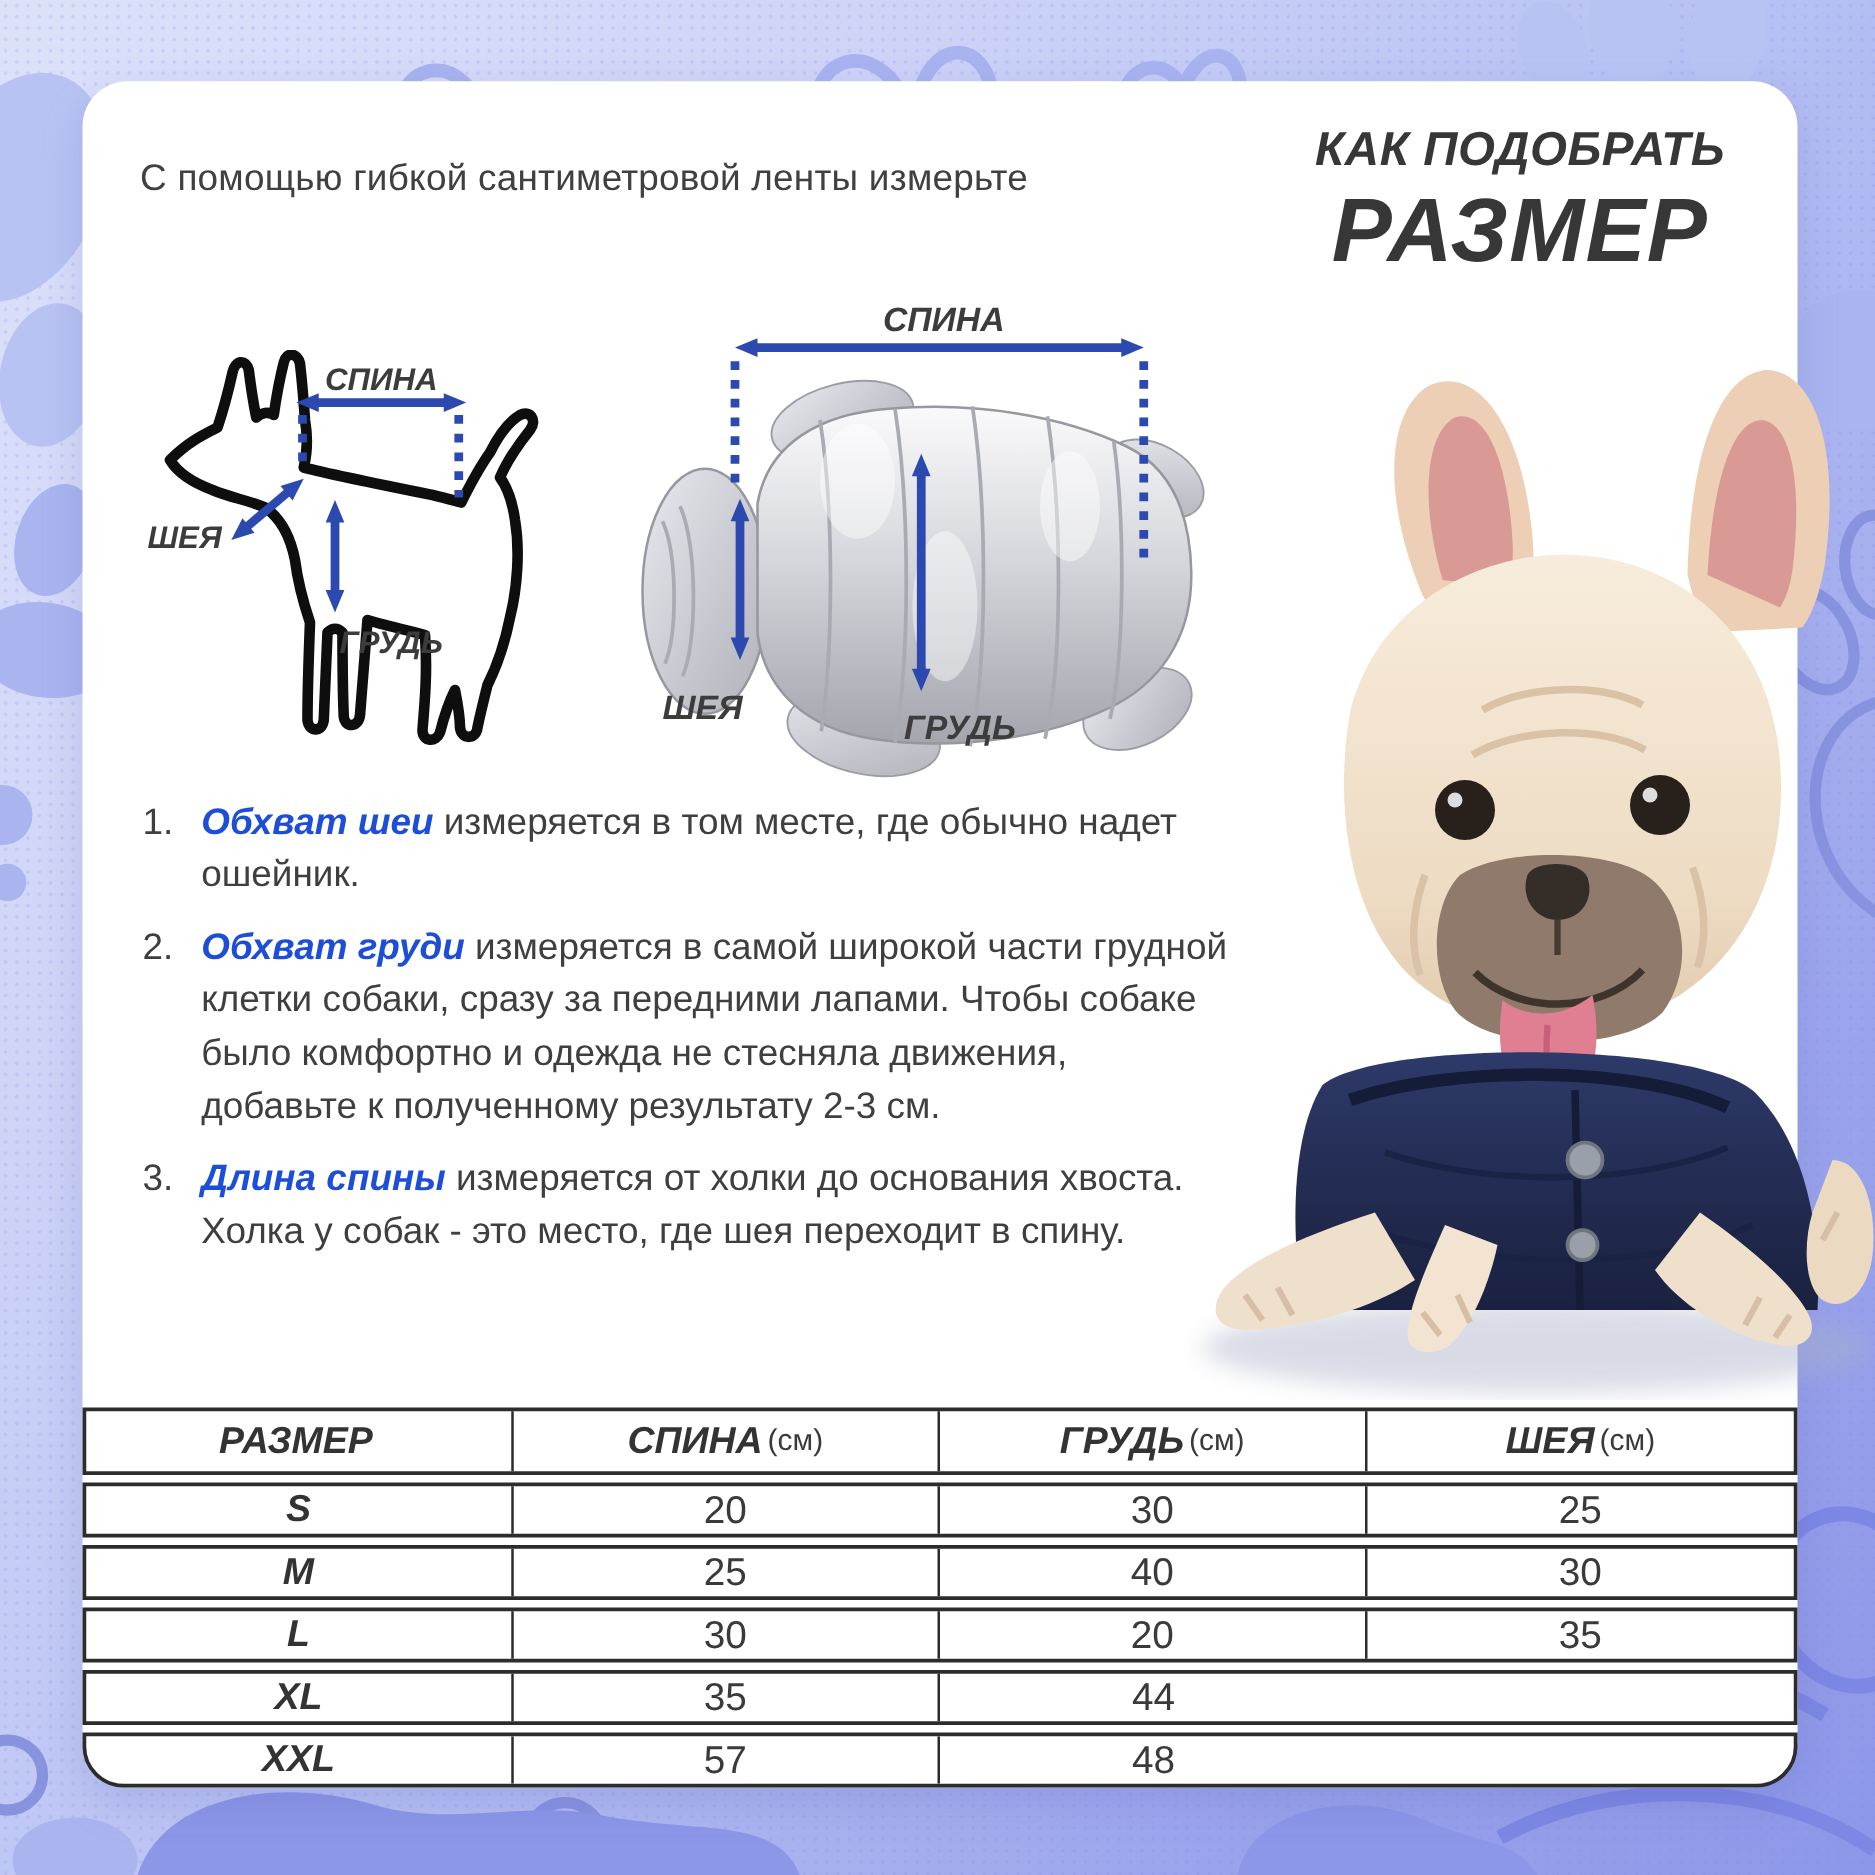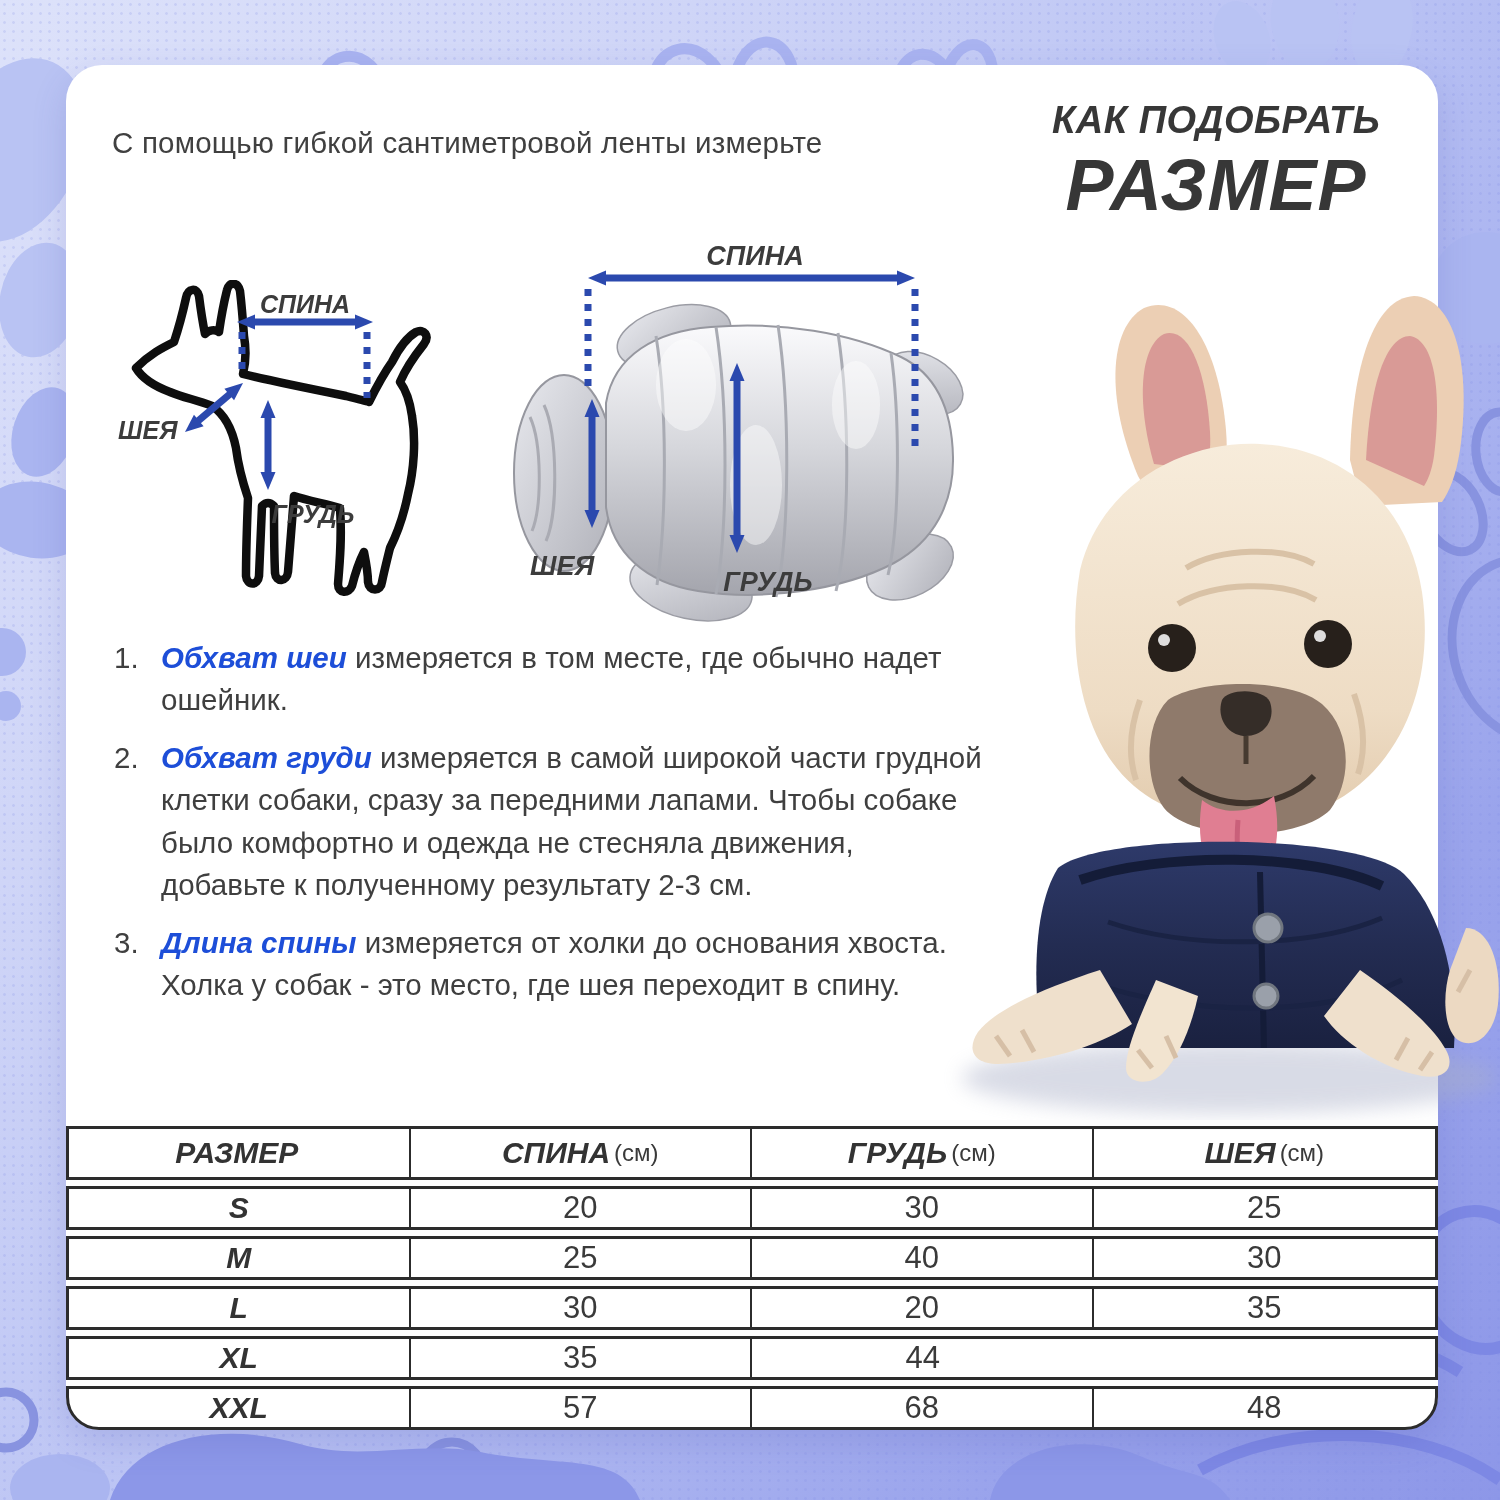--- a/index.html
+++ b/index.html
@@ -268,21 +268,20 @@
         <div class="tcell">35</div>
       </div>
       <div class="trow">
         <div class="tcell scell">XL</div>
         <div class="tcell">35</div>
         <div class="tcell">44</div>
       </div>
       <div class="trow tlast">
         <div class="tcell scell">XXL</div>
         <div class="tcell">57</div>
-        <div class="tcell">68</div>
         <div class="tcell">48</div>
       </div>
     </div>
   </div>
 
   <svg class="dogphoto" width="570" height="840" viewBox="0 0 570 840">
     <defs>
       <linearGradient id="cream" x1="0" y1="0" x2="0" y2="1">
         <stop offset="0" stop-color="#f7ecdb"></stop>
           <stop offset="0.7" stop-color="#eedcc4"></stop>

